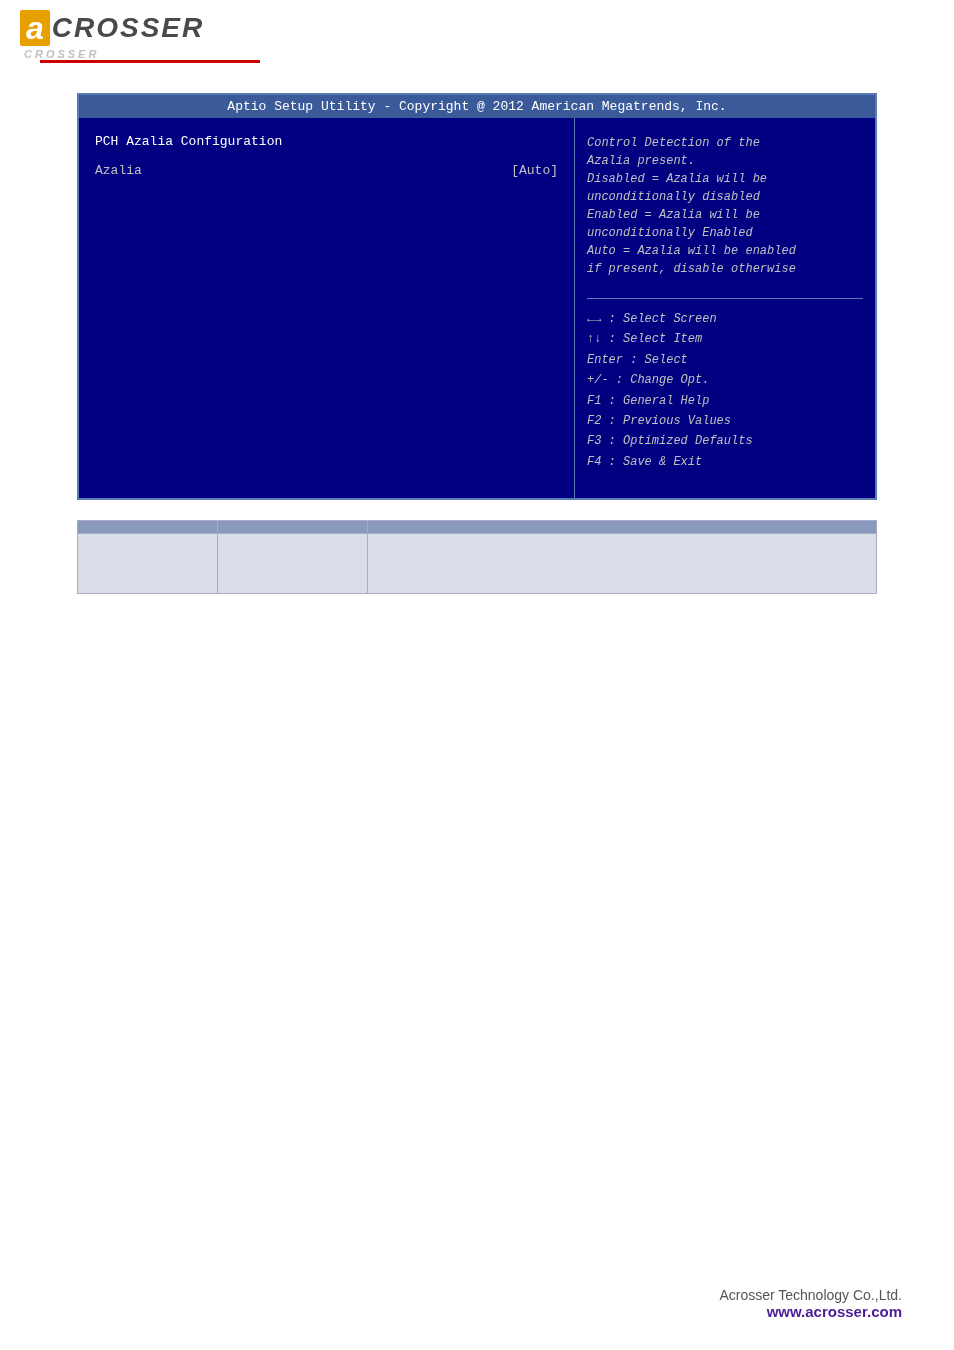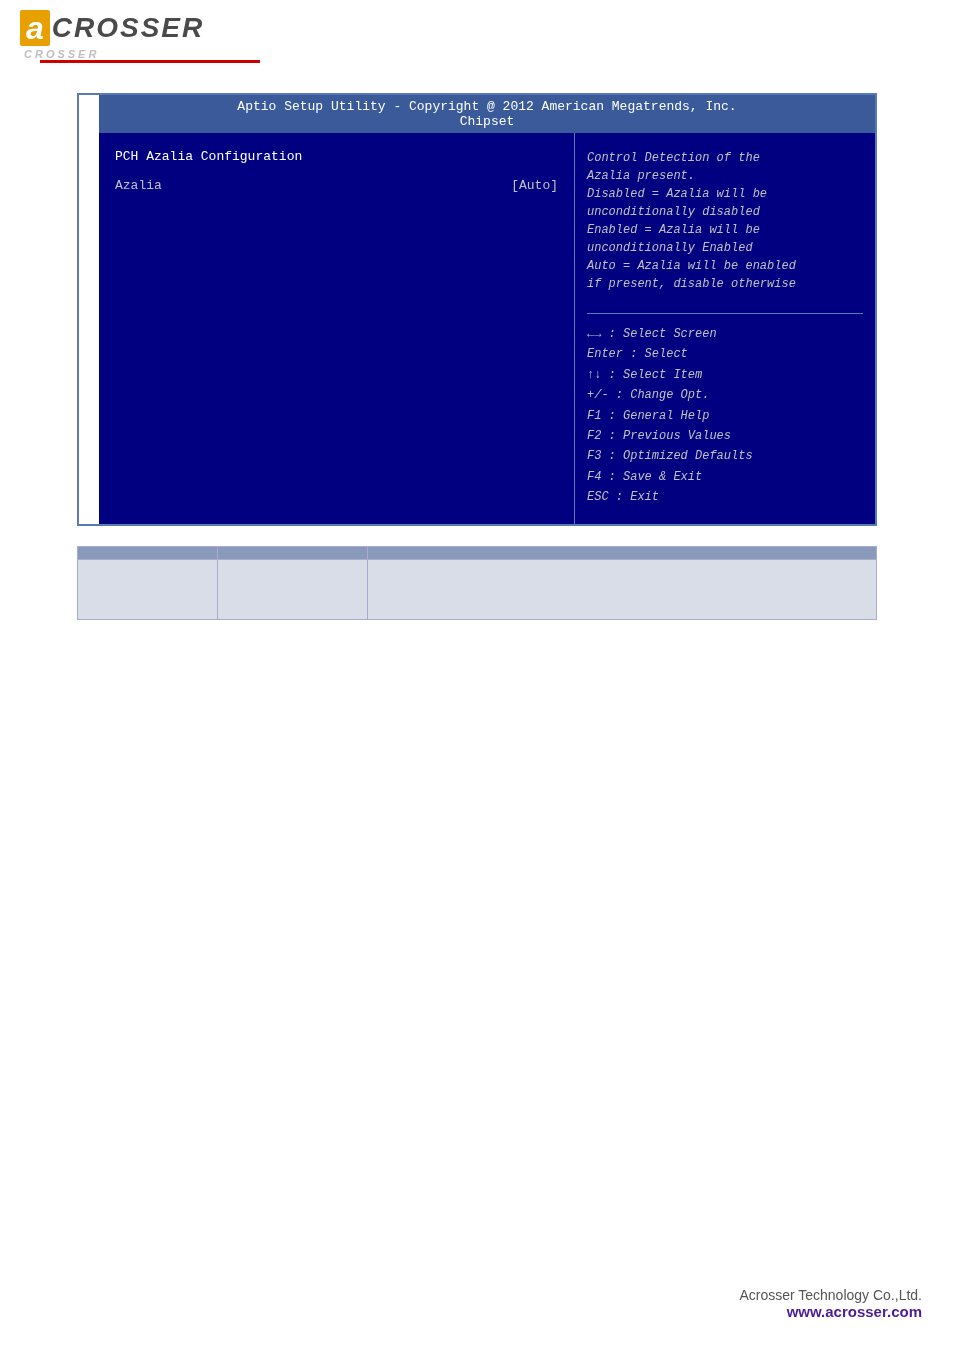--- a/index.html
+++ b/index.html
@@ -59,21 +59,20 @@
       background: #cc0000;
       margin-left: 20px;
       width: 220px;
     }
 
     
     .bios-container {
       margin: 20px auto;
       width: 800px;
       border: 2px solid #5a7ab5;
-      padding-left: 20px;
     }
 
     
     .bios-titlebar {
       background: #3a5a9a;
       color: #ffffff;
       text-align: center;
       font-family: 'Courier New', monospace;
       font-size: 13px;
       padding: 4px 0;
@@ -187,21 +186,21 @@
     }
 
     .info-table td.third-col {
       width: auto;
     }
 
     
     .page-footer {
       position: absolute;
       bottom: 30px;
-      right: 32px;
+      right: 52px;
       text-align: right;
       font-family: Arial, sans-serif;
     }
 
     .footer-company {
       font-size: 14px;
       color: #555555;
     }
 
     .footer-url {
@@ -221,21 +220,20 @@
     </div>
     <div class="logo-shadow">CROSSER</div>
     <div class="logo-underline"></div>
   </div>
 </div>
 
 <div class="bios-container">
 
   <div class="bios-titlebar">
     <div>Aptio Setup Utility - Copyright @ 2012 American Megatrends, Inc.</div>
-    <div>Chipset</div>
   </div>
 
   <div class="bios-main">
 
     <div class="bios-left">
       <div class="bios-section-title">PCH Azalia Configuration</div>
       <div class="bios-item-row">
         <span class="bios-item-label">Azalia</span>
         <span class="bios-item-value">[Auto]</span>
       </div>
@@ -250,28 +248,27 @@
         <div>Enabled = Azalia will be</div>
         <div>unconditionally Enabled</div>
         <div>Auto = Azalia will be enabled</div>
         <div>if present, disable otherwise</div>
       </div>
 
       <div class="bios-keys-divider"></div>
 
       <div class="bios-key-list">
         <div>←→ : Select Screen</div>
+        <div>↑↓ : Select Item</div>
         <div>Enter : Select</div>
-        <div>↑↓ : Select Item</div>
         <div>+/- : Change Opt.</div>
         <div>F1 : General Help</div>
         <div>F2 : Previous Values</div>
         <div>F3 : Optimized Defaults</div>
         <div>F4 : Save &amp; Exit</div>
-        <div>ESC : Exit</div>
       </div>
     </div>
 
   </div>
 
 
 </div>
 
 <table class="info-table">
   <thead>

